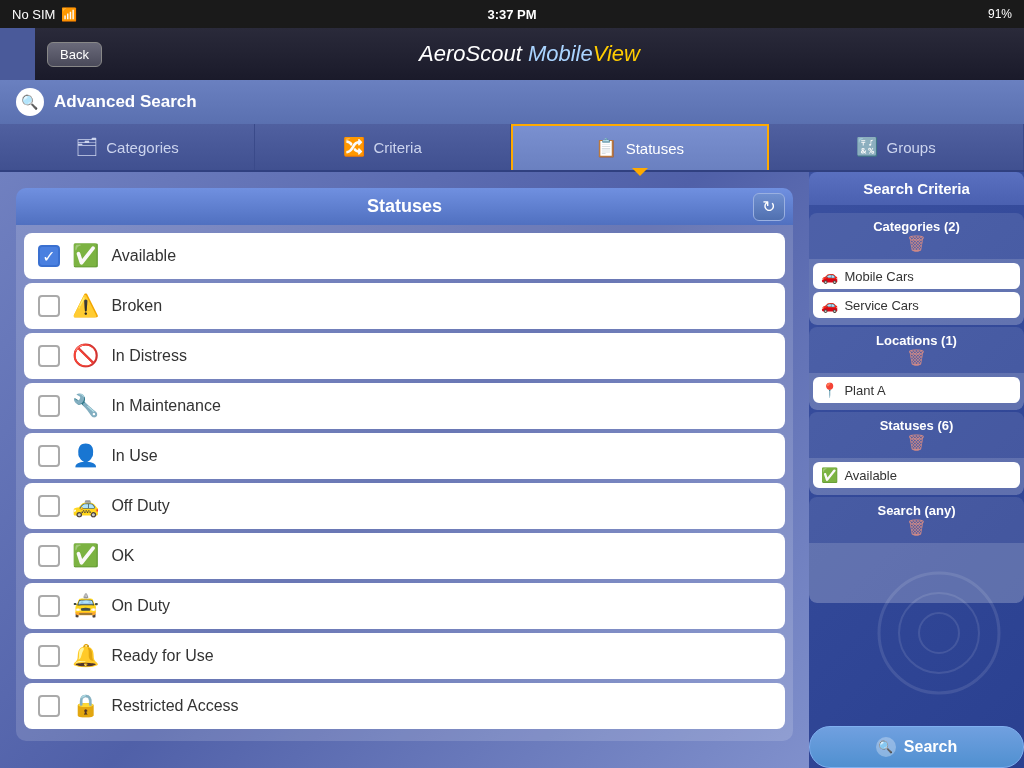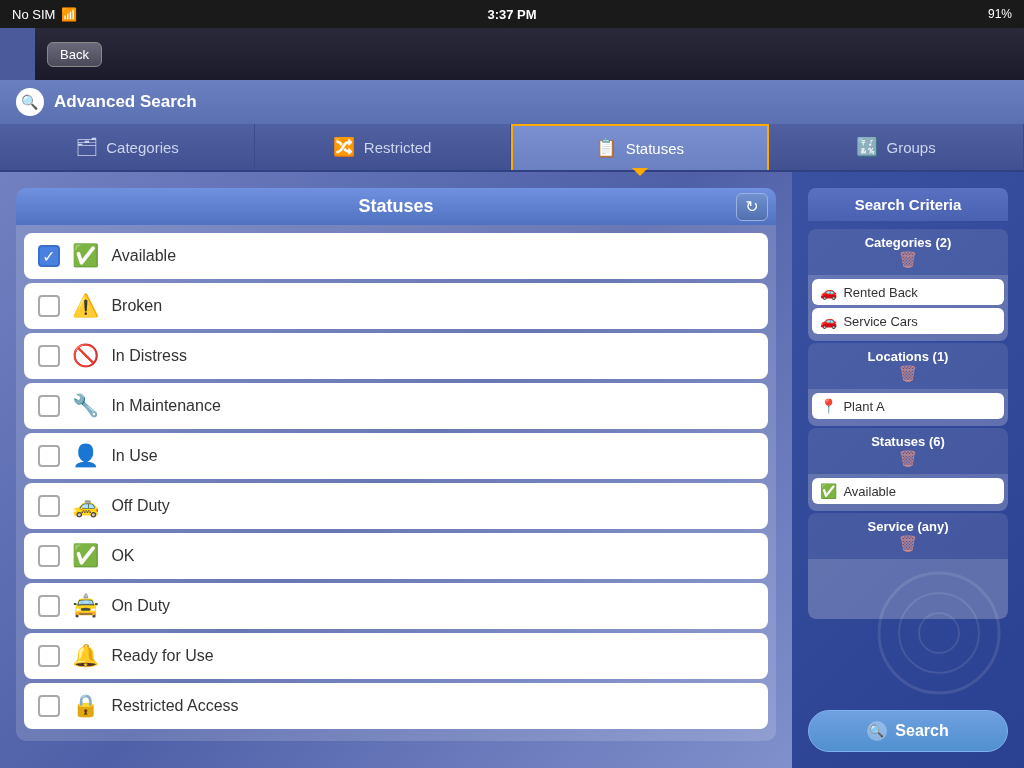--- a/index.html
+++ b/index.html
@@ -192,23 +192,23 @@
       background: #4a80e0;
       border-color: #3a70d0;
       color: white;
     }
 
     .status-emoji { font-size: 22px; flex-shrink: 0; }
     .status-label { font-size: 16px; color: #333; }
 
     
     .right-panel {
-      width: 232px;
+      width: 215px;
       background: linear-gradient(135deg, #3a50a0 0%, #2a4090 100%);
-      padding: 16px;
+      padding: 0;
       display: flex;
       flex-direction: column;
       gap: 8px;
       justify-content: center;
     }
 
     .criteria-header {
       background: linear-gradient(to bottom, #5a70c0, #4a60b0);
       border-radius: 8px 8px 0 0;
       text-align: center;
@@ -315,35 +315,38 @@
     <span>📶</span>
   </div>
   <div class="status-bar-center">3:37 PM</div>
   <div class="status-bar-right">
     <span class="battery-text">91%</span>
   </div>
 </div>
 
 <div class="top-bar">
   <button class="back-button">Back</button>
+  <div class="app-logo">
+    <span class="aero">Aero</span><span class="scout">Scout</span> <span class="mobile">Mobile</span><span class="view">View</span>
+  </div>
 </div>
 
 <div class="search-header">
   <div class="search-icon-circle">🔍</div>
   <span class="search-header-title">Advanced Search</span>
 </div>
 
 <div class="tab-bar" id="tab-bar">
     <div class="tab">
       <span class="tab-icon">🗂</span>
       <span>Categories</span>
     </div>
     <div class="tab">
       <span class="tab-icon">🔀</span>
-      <span>Restricted</span>
+      <span>Criteria</span>
     </div>
     <div class="tab active">
       <span class="tab-icon">📋</span>
       <span>Statuses</span>
     </div>
     <div class="tab">
       <span class="tab-icon">🔣</span>
       <span>Groups</span>
     </div>
   </div>
@@ -414,21 +417,21 @@
 
     <div id="criteria-sections">
         <div class="criteria-section">
           <div class="criteria-section-header">
     <span>Categories (2)</span>
     <button class="delete-btn">🗑</button>
   </div>
           <div class="criteria-items">
             <div class="criteria-item">
               <span class="criteria-item-icon">🚗</span>
-              <span>Rented Back</span>
+              <span>Mobile Cars</span>
             </div>
             <div class="criteria-item">
               <span class="criteria-item-icon">🚗</span>
               <span>Service Cars</span>
             </div>
           </div>
         </div>
         <div class="criteria-section">
           <div class="criteria-section-header">
     <span>Locations (1)</span>
@@ -448,21 +451,21 @@
   </div>
           <div class="criteria-items">
             <div class="criteria-item">
               <span class="criteria-item-icon">✅</span>
               <span>Available</span>
             </div>
           </div>
         </div>
         <div class="criteria-section">
           <div class="criteria-section-header">
-    <span>Service (any)</span>
+    <span>Search (any)</span>
     <button class="delete-btn">🗑</button>
   </div>
           <div class="criteria-items groups-empty"></div>
         </div>
       </div>
 
     <button class="search-button">
       <div class="search-icon-small">🔍</div>
       <span>Search</span>
     </button>

